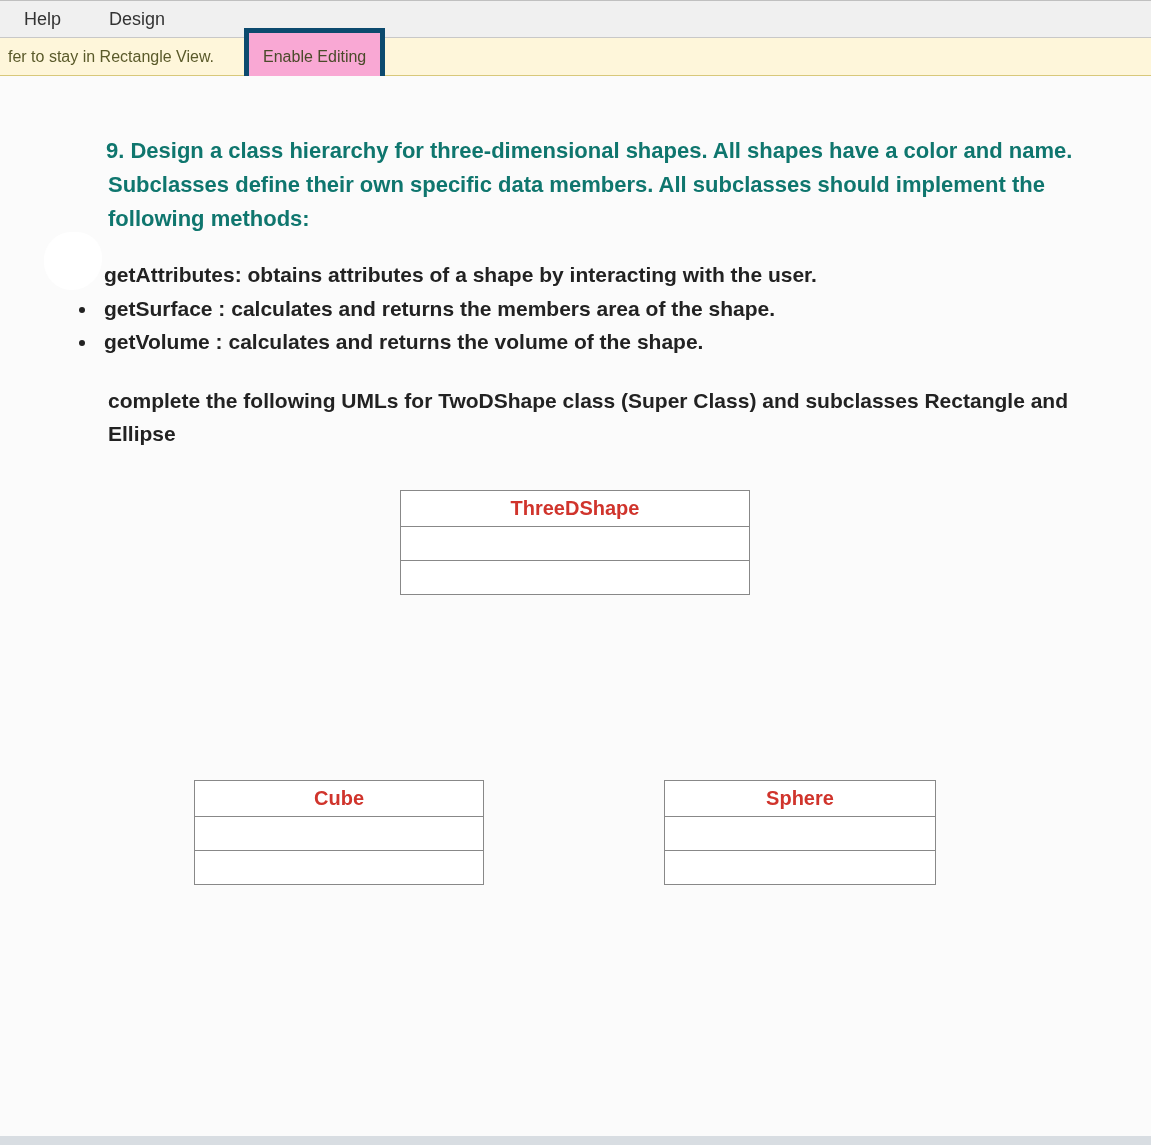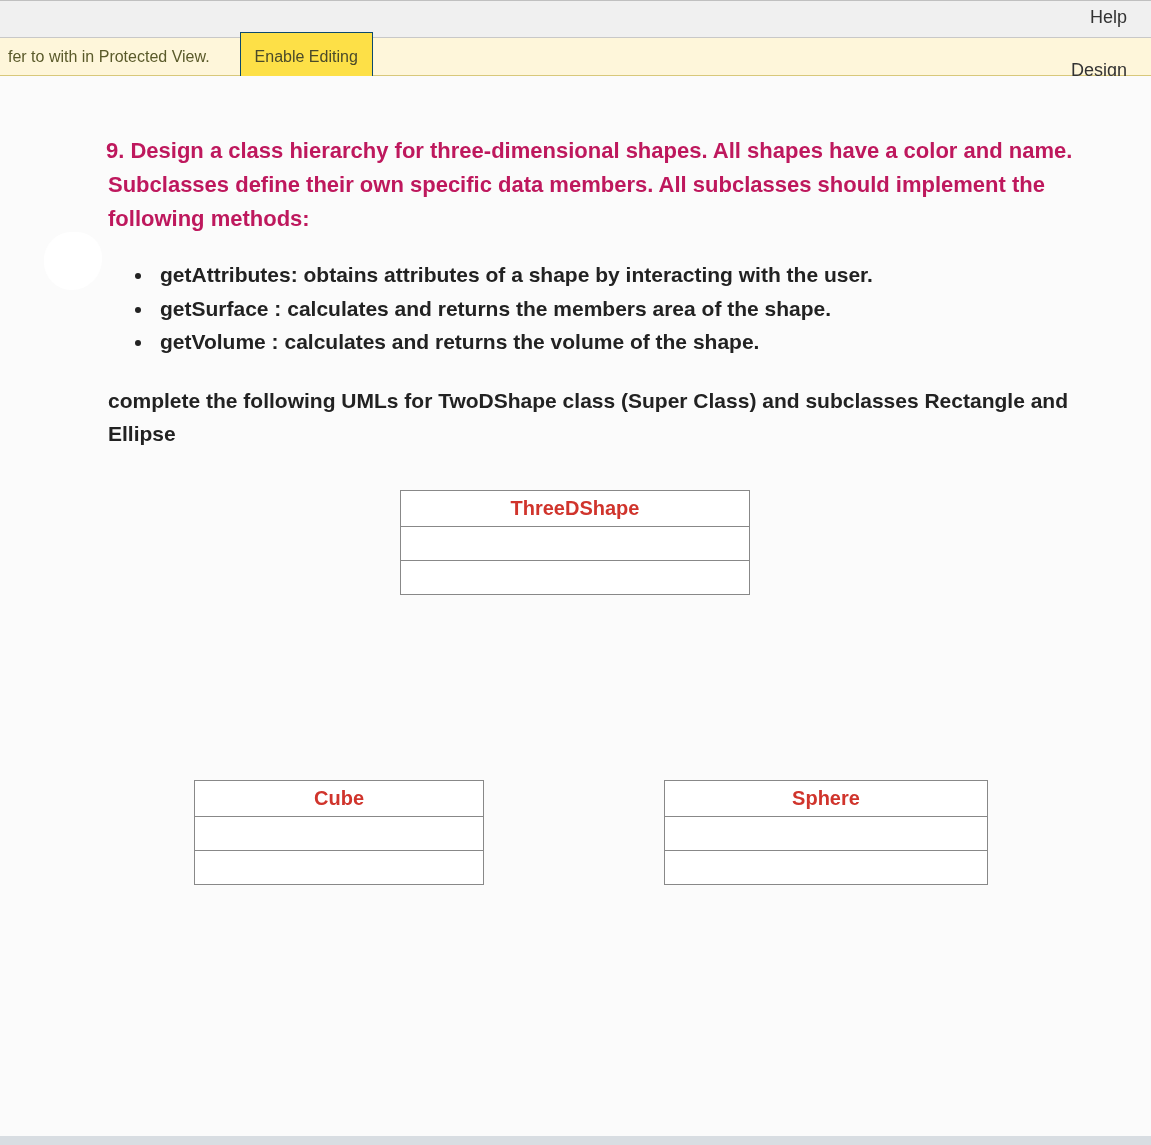--- a/index.html
+++ b/index.html
@@ -13,69 +13,68 @@
       width: 1151px;
       height: 1145px;
       overflow: hidden;
     }
     .top-bar {
       background: #f0f0f0;
       border-top: 1px solid #c0c0c0;
       border-bottom: 1px solid #c8c8c8;
       height: 38px;
       display: flex;
-      align-items: flex-end;
+      align-items: center;
       padding: 0 10px;
       gap: 20px;
-      flex-direction: column;
     }
     .top-bar .tab {
       color: #333;
       font-size: 18px;
       padding: 6px 14px;
       cursor: pointer;
     }
     .warning-bar {
       background: #fef6da;
       border-bottom: 1px solid #d8c87a;
       height: 38px;
       display: flex;
       align-items: center;
       padding: 0 8px;
       gap: 30px;
       font-size: 16px;
       color: #5a5a2a;
     }
     .warning-bar .btn {
-      border: 1px solid #0c4a6e;
-      background: #fde047;
+      border: 5px solid #0c4a6e;
+      background: #f9a8d4;
       padding: 15px 14px;
       font-size: 16px;
       color: #4a4a2a;
       cursor: pointer;
     }
     .page {
       background: #fbfbfb;
       margin: 0;
       padding: 58px 44px 40px 44px;
       min-height: 1060px;
       position: relative;
     }
     .question-text {
       font-size: 22px;
       font-weight: bold;
-      color: #be185d;
+      color: #0f766e;
       line-height: 1.55;
       margin-bottom: 22px;
       padding-left: 64px;
       text-indent: -2px;
     }
     .bullet-list {
       list-style: disc;
-      margin-left: 110px;
+      margin-left: 54px;
       margin-bottom: 26px;
     }
     .bullet-list li {
       font-size: 21px;
       font-weight: bold;
       color: #222;
       line-height: 1.6;
       padding-left: 6px;
     }
     .complete-text {
@@ -116,42 +115,42 @@
       width: 350px;
     }
     .uml-cube {
       left: 150px;
       top: 290px;
       width: 290px;
     }
     .uml-sphere {
       left: 620px;
       top: 290px;
-      width: 324px;
+      width: 272px;
     }
     .avatar-blob {
       position: absolute;
       left: 44px;
       top: 156px;
       width: 58px;
       height: 58px;
       background: #fff;
       border-radius: 50% 45% 55% 50%;
     }
   </style>
 </head>
 <body>
 
 <div class="top-bar">
   <div class="tab">Help</div>
   <div class="tab">Design</div>
 </div>
 
 <div class="warning-bar">
-  <span>fer to with in Protected View.</span>
+  <span>fer to stay in Rectangle View.</span>
   <button class="btn">Enable Editing</button>
 </div>
 
 <div class="page">
 
   <div class="avatar-blob"></div>
 
   <div class="question-text">9. Design a class hierarchy for three-dimensional shapes. All shapes have a color and name.  Subclasses define their own specific data members.  All subclasses should implement the following methods:</div>
 
   <ul class="bullet-list">

